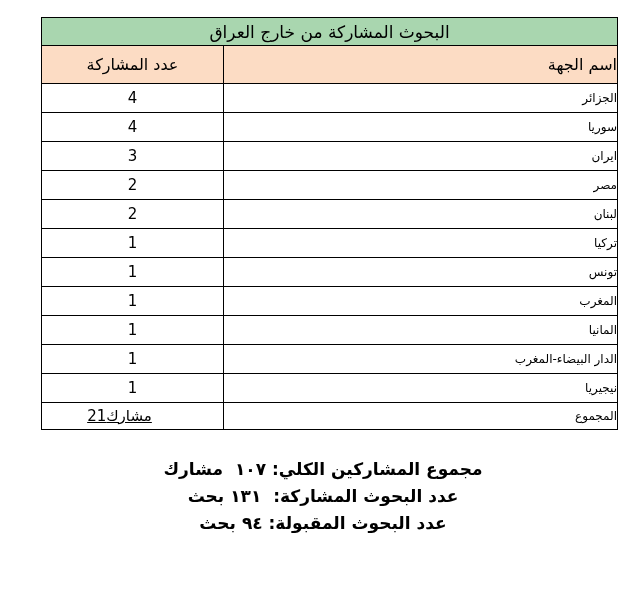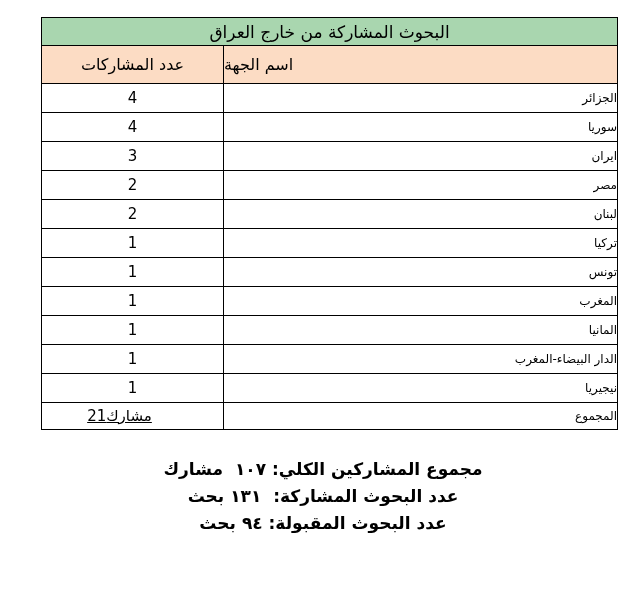--- a/index.html
+++ b/index.html
@@ -48,21 +48,21 @@
     margin-left: 32px;
   }
   .col-header {
     background: var(--header-bg);
     height: 38px;
     font-size: 16px;
     font-weight: 400;
     border-bottom-width: 2px;
   }
   .name-header {
-    text-align: left;
+    text-align: right;
     padding-right: 9px;
   }
   .count-header {
     text-align: center;
     padding-right: 40px;
   }
   .name-cell {
     text-align: right;
     padding-right: 9px;
     font-size: 12px;
@@ -95,21 +95,21 @@
     <colgroup>
       <col style="width:394px">
       <col style="width:182px">
     </colgroup>
     <thead>
       <tr>
         <th colspan="2" class="title-cell">البحوث المشاركة من خارج العراق</th>
       </tr>
       <tr>
         <th class="col-header name-header">اسم الجهة</th>
-        <th class="col-header count-header">عدد المشاركات</th>
+        <th class="col-header count-header">عدد المشاركة</th>
       </tr>
     </thead>
     <tbody>
 
     <tr>
     <td class="name-cell">الجزائر</td>
     <td class="count-cell">4</td>
   </tr>
         <tr>
     <td class="name-cell">سوريا</td>

